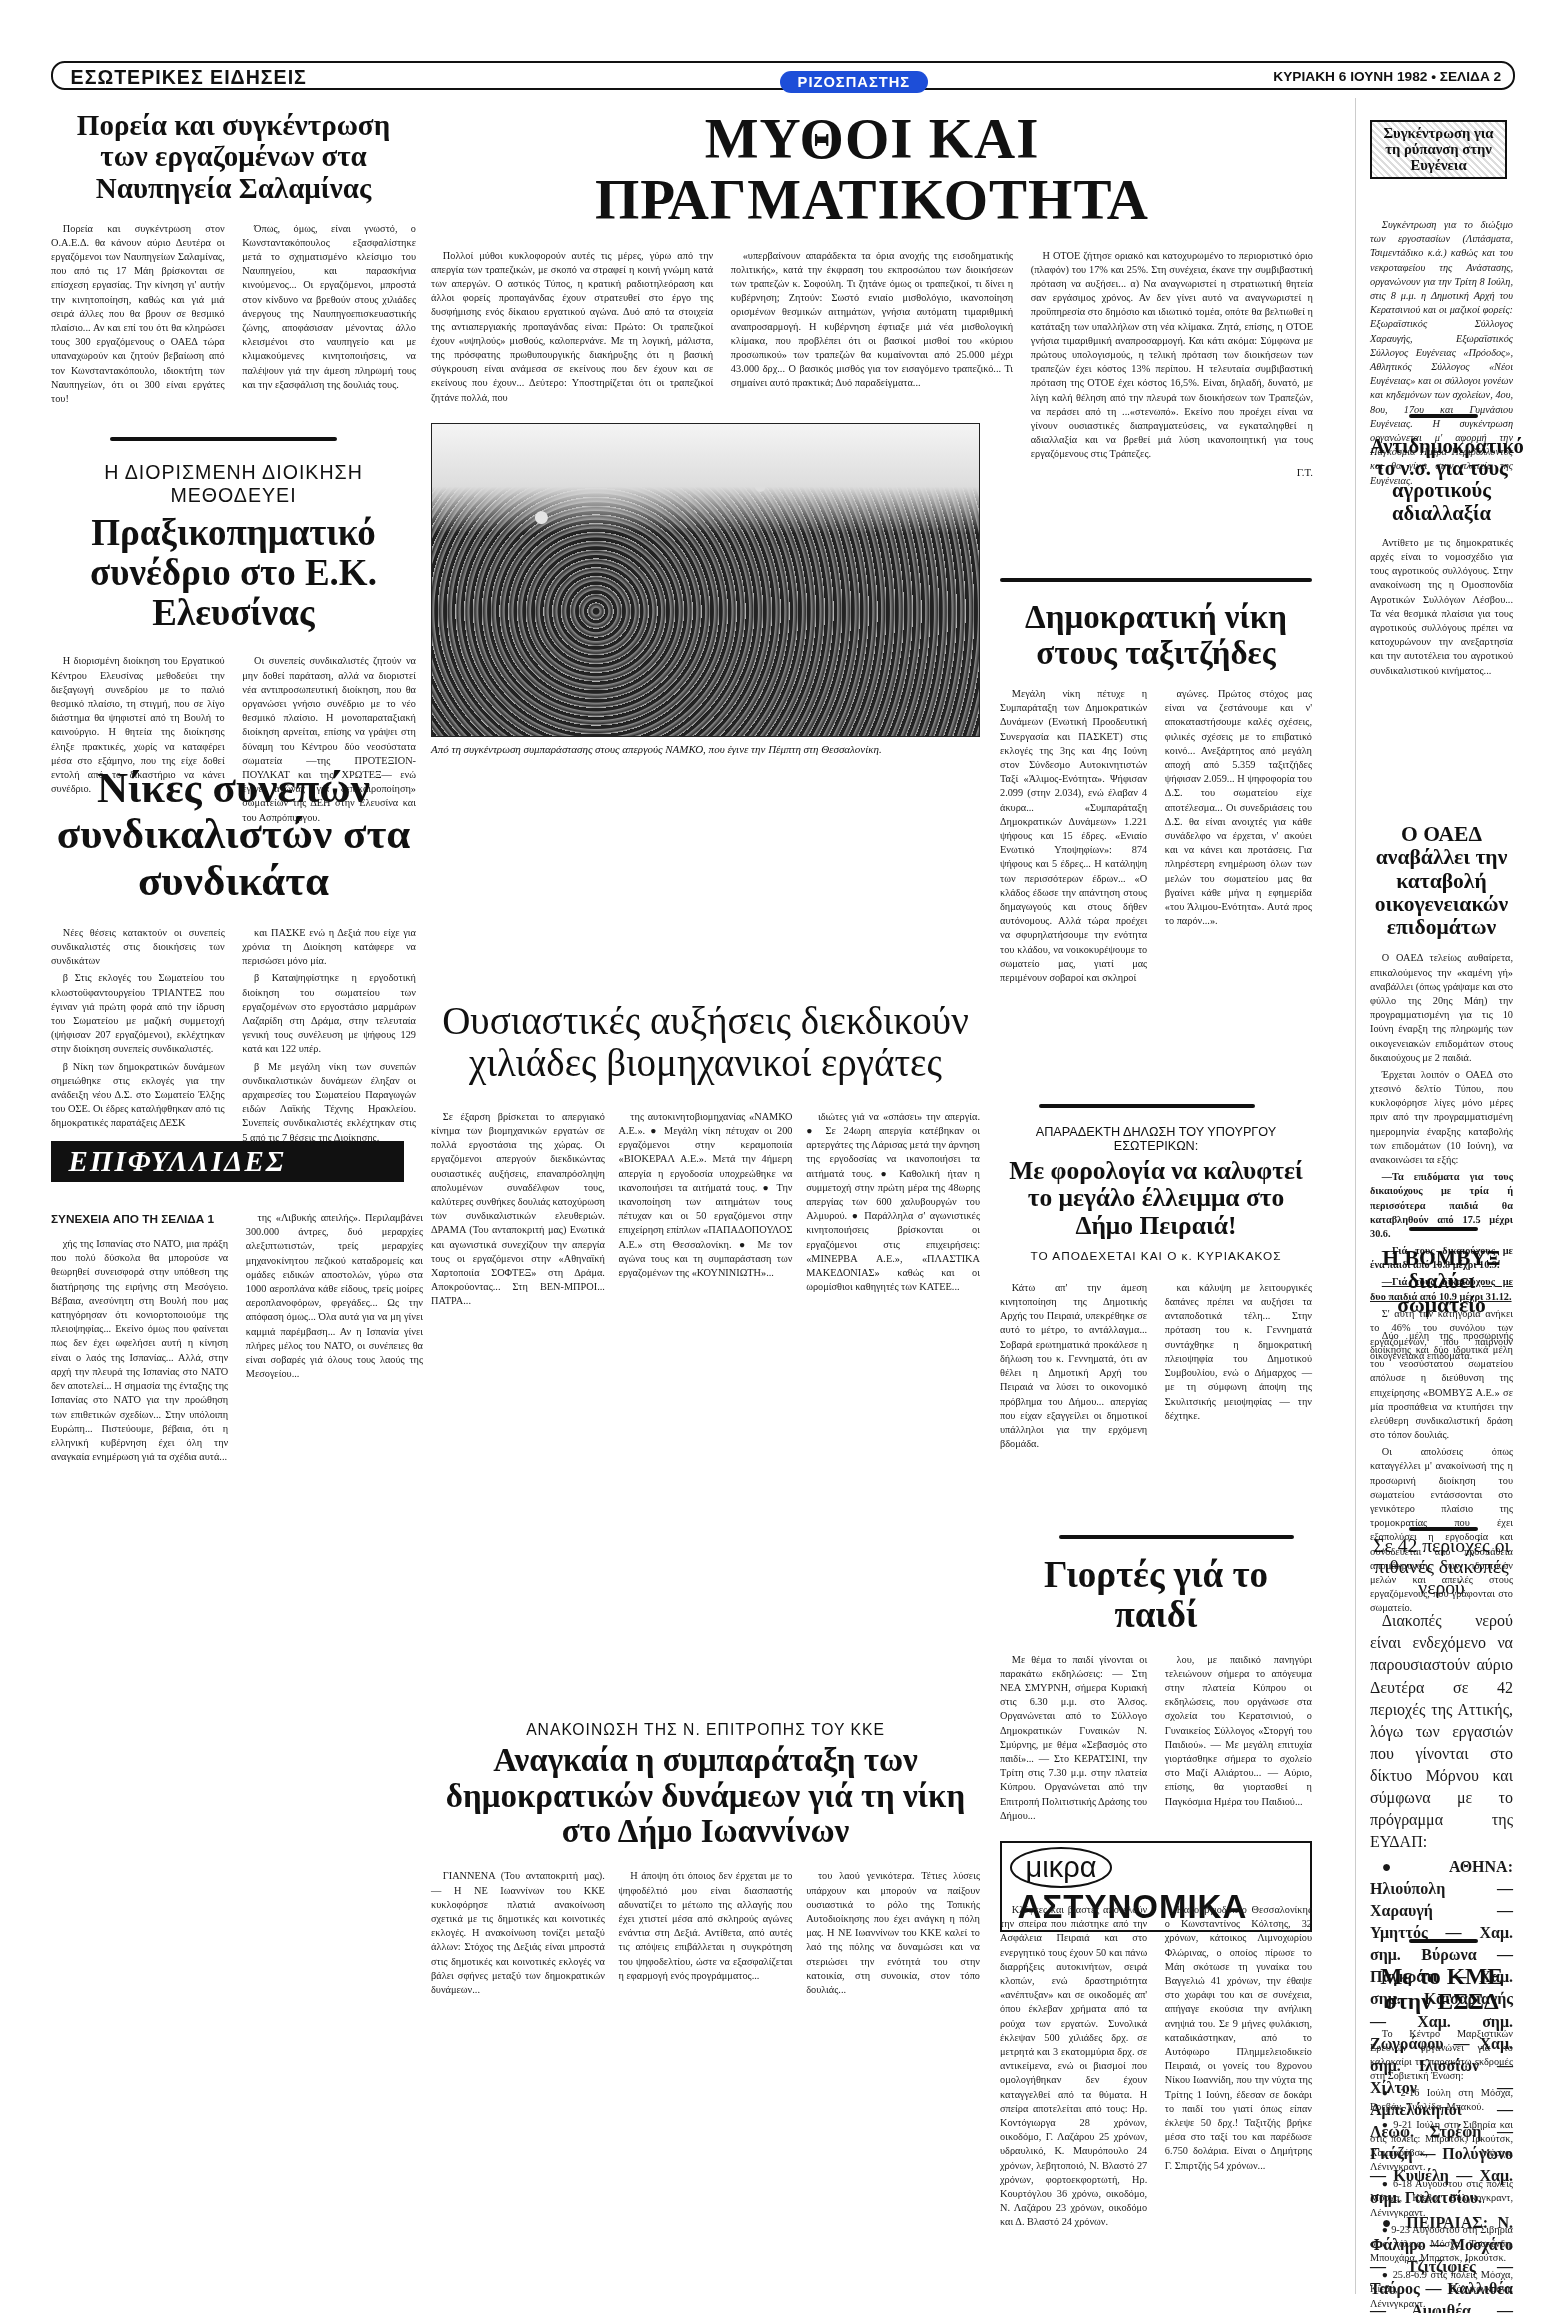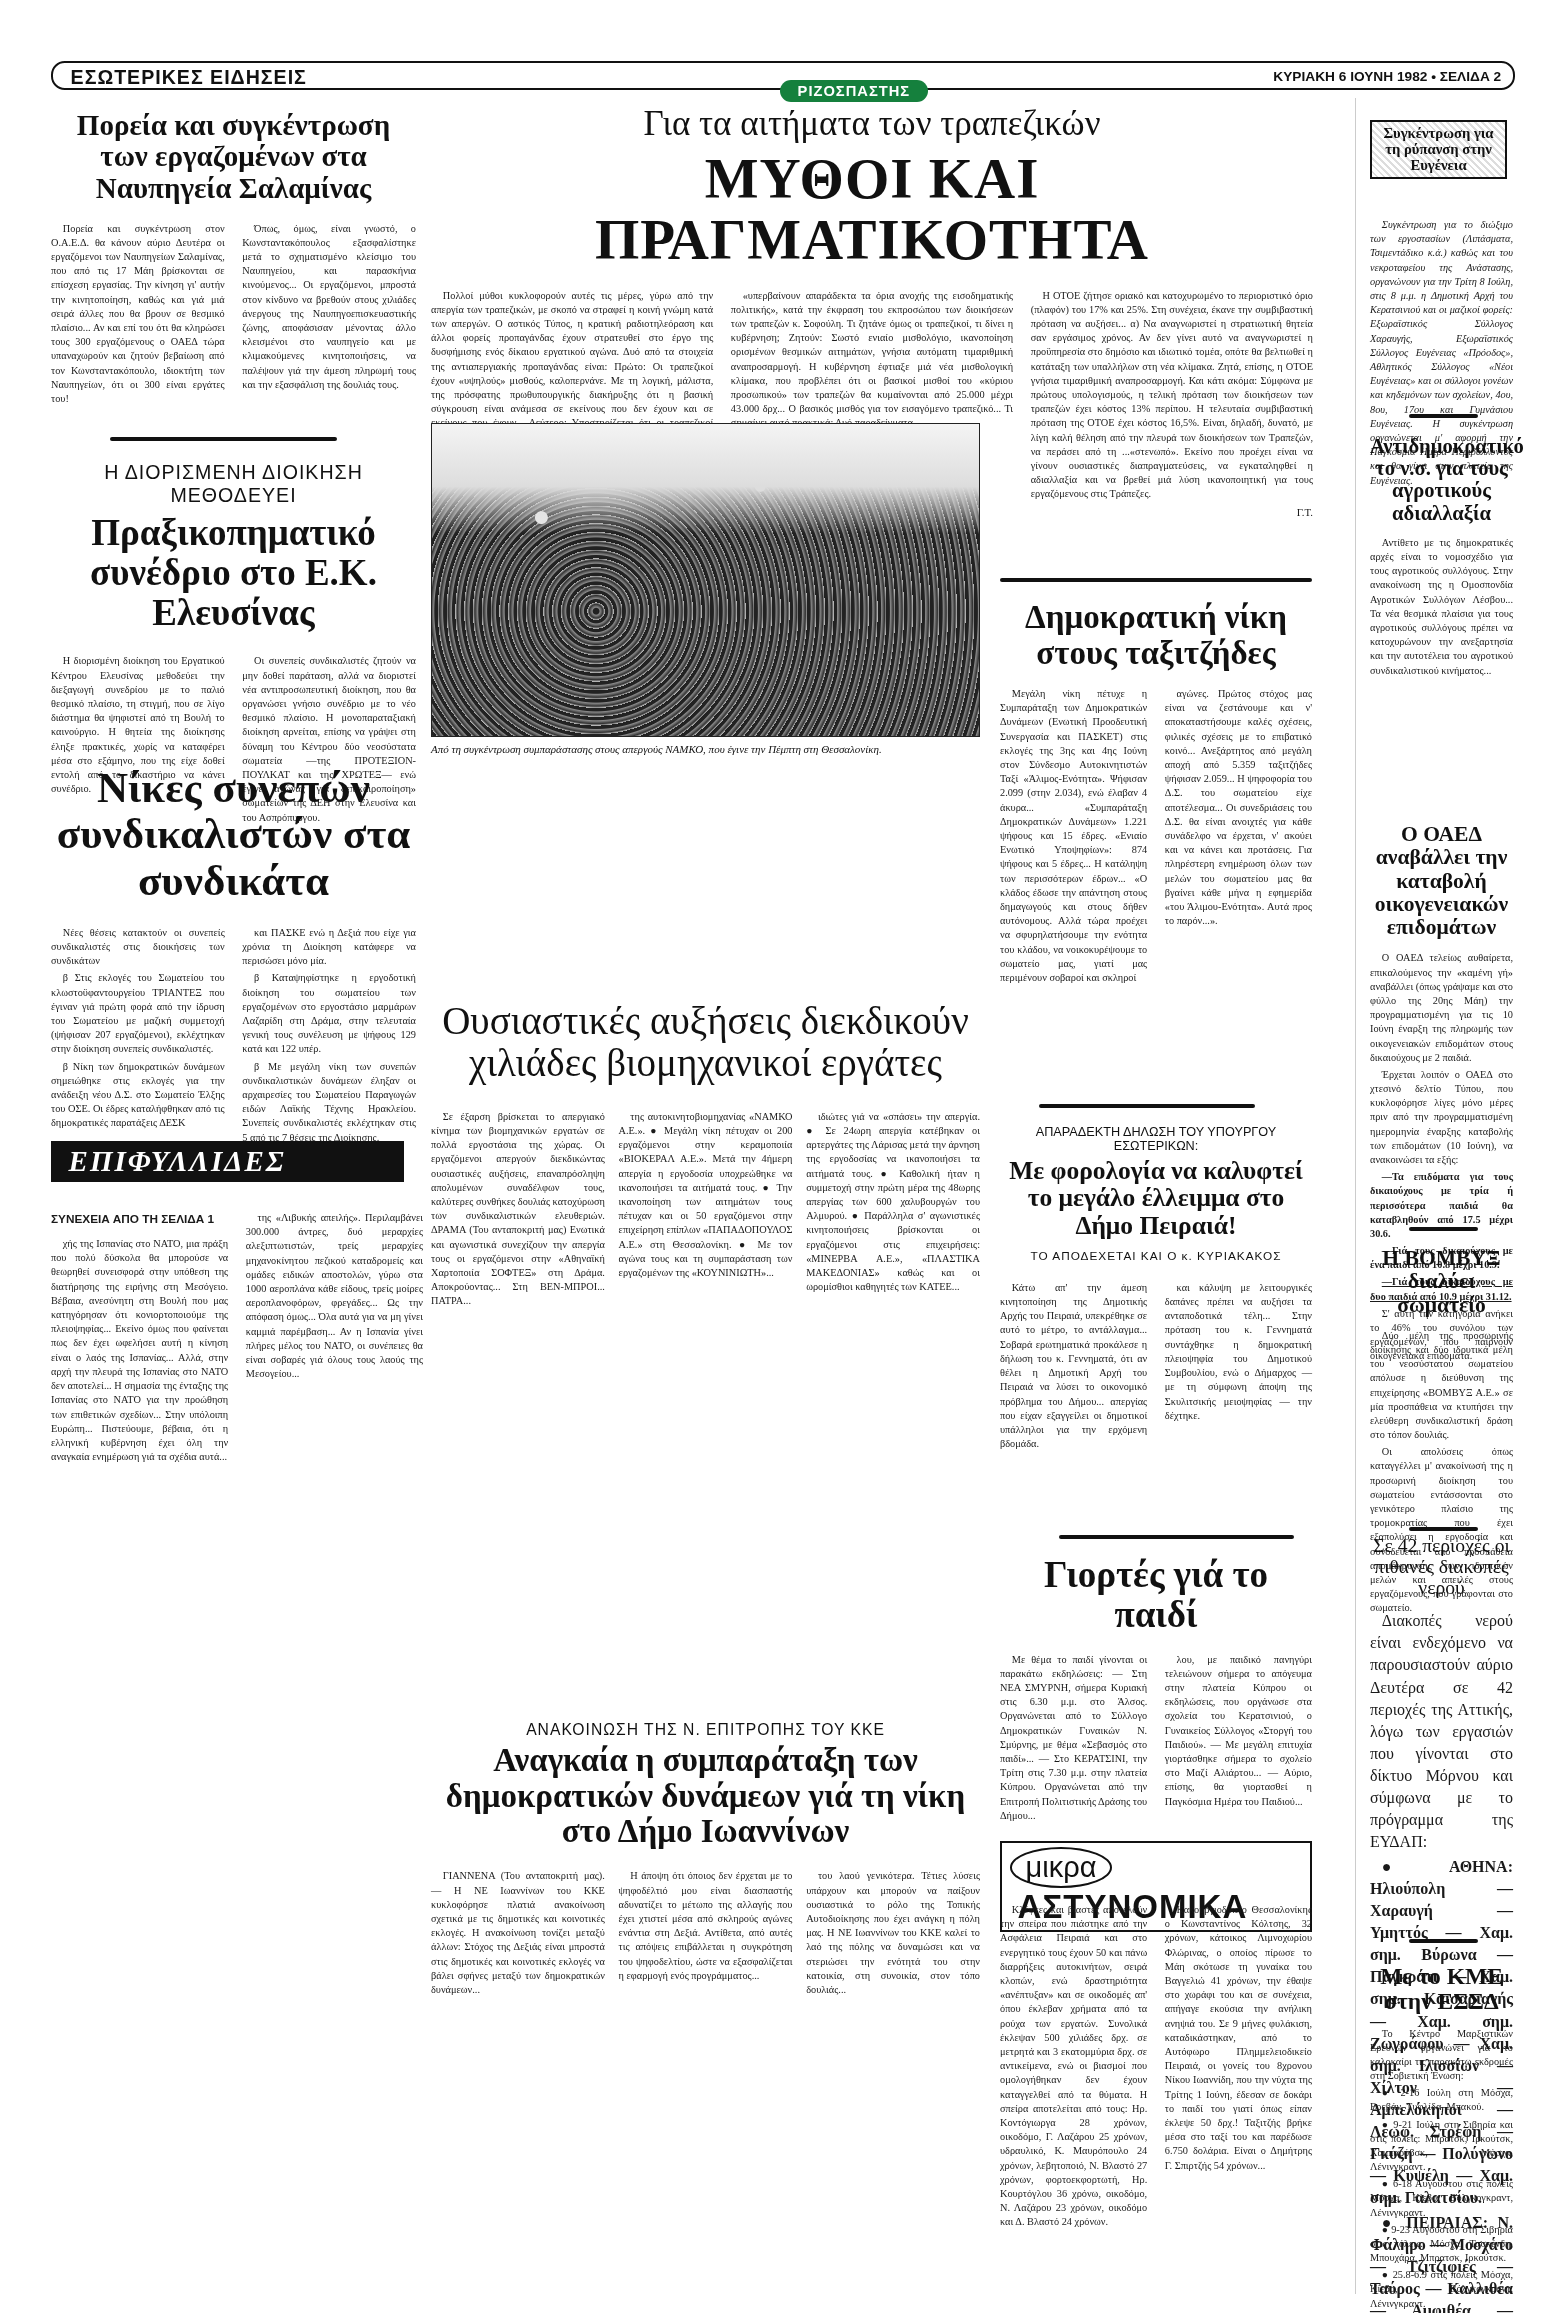--- a/index.html
+++ b/index.html
@@ -4,21 +4,21 @@
 <style>
   * { box-sizing: border-box; margin: 0; padding: 0; }
   html, body { width: 1568px; height: 2313px; background: #fff; overflow: hidden; }
   body { font-family: "DejaVu Serif", serif; color: #111; position: relative; }
   .abs { position: absolute; }
   .serif { font-family: "Liberation Serif", serif; }
   .sans { font-family: "Liberation Sans", sans-serif; }
 
   .masthead { left: 51px; top: 61px; width: 1464px; height: 29px; border: 2px solid #111; border-radius: 13.7px; }
   .masthead .section { position: absolute; left: 17.6px; top: 2.9px; font: bold 19.6px "Liberation Sans", sans-serif; letter-spacing: 1px; }
-  .masthead .paper { position: absolute; left: 727px; top: 17px; background: #15803d; color: #fff; font: bold 14.7px "Liberation Sans", sans-serif; padding: 2.9px 17.6px; border-radius: 11.8px; letter-spacing: 1px; }
+  .masthead .paper { position: absolute; left: 727px; top: 8px; background: #1d4ed8; color: #fff; font: bold 14.7px "Liberation Sans", sans-serif; padding: 2.9px 17.6px; border-radius: 11.8px; letter-spacing: 1px; }
   .masthead .date { position: absolute; right: 11.8px; top: 5.9px; font: bold 13.7px "Liberation Sans", sans-serif; }
 
   .hl { font-family: "Liberation Serif", serif; font-weight: bold; text-align: center; line-height: 1.08; }
   .body { font-family: "Liberation Serif", serif; font-size: 11.3px; line-height: 1.38; text-align: justify; color: #1a1a1a; }
   .body p { text-indent: 11.8px; margin-bottom: 2.9px; }
   .cols2 { display: flex; gap: 17.6px; }
   .cols2 > div { flex: 1; }
   .rule { height: 3.9px; background: #111; border-radius: 2px; }
   .kicker { font-family: "Liberation Sans", sans-serif; text-align: center; letter-spacing: 1px; }
 
@@ -94,21 +94,20 @@
       <div class="sans" style="font-weight:bold;font-size:11.8px;margin-bottom:9.8px;">ΣΥΝΕΧΕΙΑ ΑΠΟ ΤΗ ΣΕΛΙΔΑ 1</div>
       <p>χής της Ισπανίας στο ΝΑΤΟ, μια πράξη που πολύ δύσκολα θα μπορούσε να θεωρηθεί συνεισφορά στην υπόθεση της διατήρησης της ειρήνης στη Μεσόγειο. Βέβαια, ανεσύνητη στη Βουλή που μας κατηγόρησαν ότι κονιορτοποιούμε της πλειοψηφίας... Εκείνο όμως που φαίνεται πως δεν έχει ωφελήσει αυτή η κίνηση είναι ο λαός της Ισπανίας... Αλλά, στην αρχή την πλευρά της Ισπανίας στο ΝΑΤΟ δεν αποτελεί... Η σημασία της ένταξης της Ισπανίας στο ΝΑΤΟ για την προώθηση των επιθετικών σχεδίων... Στην υπόλοιπη Ευρώπη... Πιστεύουμε, βέβαια, ότι η ελληνική κυβέρνηση έχει όλη την αναγκαία ενημέρωση γιά τα σχέδια αυτά...</p>
     </div>
     <div>
         <p>της «Λιβυκής απειλής». Περιλαμβάνει 300.000 άντρες, δυό μεραρχίες αλεξιπτωτιστών, τρείς μεραρχίες μηχανοκίνητου πεζικού καταδρομείς και ομάδες ειδικών αποστολών, γύρω στα 1000 αεροπλάνα κάθε είδους, τρείς μοίρες αεροπλανοφόρων, φρεγάδες... Ως την απόφαση όμως... Όλα αυτά για να μη γίνει καμμιά παρέμβαση... Αν η Ισπανία γίνει πλήρες μέλος του ΝΑΤΟ, οι συνέπειες θα είναι σοβαρές γιά όλους τους λαούς της Μεσογείου...</p>
       </div>
   </div>
 </div>
 
 <div class="abs" style="left:431px;top:104px;width:882px;">
-  <div class="serif" style="text-align:center;font-size:35px;">Για τα αιτήματα των τραπεζικών</div>
   <div class="hl" style="font-size:57px;letter-spacing:1px;margin-top:3.9px;">ΜΥΘΟΙ ΚΑΙ ΠΡΑΓΜΑΤΙΚΟΤΗΤΑ</div>
   <div class="body" style="display:flex;gap:17.6px;margin-top:17.6px;font-size:10.3px;">
     <div style="flex:1;">
         <p>Πολλοί μύθοι κυκλοφορούν αυτές τις μέρες, γύρω από την απεργία των τραπεζικών, με σκοπό να στραφεί η κοινή γνώμη κατά των απεργών. Ο αστικός Τύπος, η κρατική ραδιοτηλεόραση και άλλοι φορείς προπαγάνδας έχουν στρατευθεί στο έργο της δυσφήμισης ενός δίκαιου εργατικού αγώνα. Δυό από τα στοιχεία της αντιαπεργιακής προπαγάνδας είναι: Πρώτο: Οι τραπεζικοί έχουν «υψηλούς» μισθούς, καλοπερνάνε. Με τη λογική, μάλιστα, της πρόσφατης πρωθυπουργικής διακήρυξης ότι η βασική σύγκρουση είναι ανάμεσα σε εκείνους που δεν έχουν και σε εκείνους που έχουν... Δεύτερο: Υποστηρίζεται ότι οι τραπεζικοί ζητάνε πολλά, που</p>
       </div>
     <div style="flex:1;">
         <p>«υπερβαίνουν απαράδεκτα τα όρια ανοχής της εισοδηματικής πολιτικής», κατά την έκφραση του εκπροσώπου των διοικήσεων των τραπεζών κ. Σοφούλη. Τι ζητάνε όμως οι τραπεζικοί, τι δίνει η κυβέρνηση; Ζητούν: Σωστό ενιαίο μισθολόγιο, ικανοποίηση ορισμένων θεσμικών αιτημάτων, γνήσια αυτόματη τιμαριθμική αναπροσαρμογή. Η κυβέρνηση έφτιαξε μιά νέα μισθολογική κλίμακα, που προβλέπει ότι οι βασικοί μισθοί του «κύριου προσωπικού» των τραπεζών θα κυμαίνονται από 25.000 μέχρι 43.000 δρχ... Ο βασικός μισθός για τον εισαγόμενο τραπεζικό... Τι σημαίνει αυτό πρακτικά; Δυό παραδείγματα...</p>
       </div>
     <div style="flex:1;">
         <p>Η ΟΤΟΕ ζήτησε οριακό και κατοχυρωμένο το περιοριστικό όριο (πλαφόν) του 17% και 25%. Στη συνέχεια, έκανε την συμβιβαστική πρόταση να αυξήσει... α) Να αναγνωριστεί η στρατιωτική θητεία σαν εργάσιμος χρόνος. Αν δεν γίνει αυτό να αναγνωριστεί η προϋπηρεσία στο δημόσιο και ιδιωτικό τομέα, οπότε θα βελτιωθεί η κατάταξη των υπαλλήλων στη νέα κλίμακα. Ζητά, επίσης, η ΟΤΟΕ γνήσια τιμαριθμική αναπροσαρμογή. Και κάτι ακόμα: Σύμφωνα με πρώτους υπολογισμούς, η τελική πρόταση των διοικήσεων των τραπεζών έχει κόστος 13% περίπου. Η τελευταία συμβιβαστική πρόταση της ΟΤΟΕ έχει κόστος 16,5%. Είναι, δηλαδή, δυνατό, με λίγη καλή θέληση από την πλευρά των διοικήσεων των Τραπεζών, να περάσει από τη ...«στενωπό». Εκείνο που προέχει είναι να γίνουν ουσιαστικές διαπραγματεύσεις, να εγκαταληφθεί η αδιαλλαξία και να βρεθεί μιά λύση ικανοποιητική για τους εργαζόμενους στις Τράπεζες.</p>

